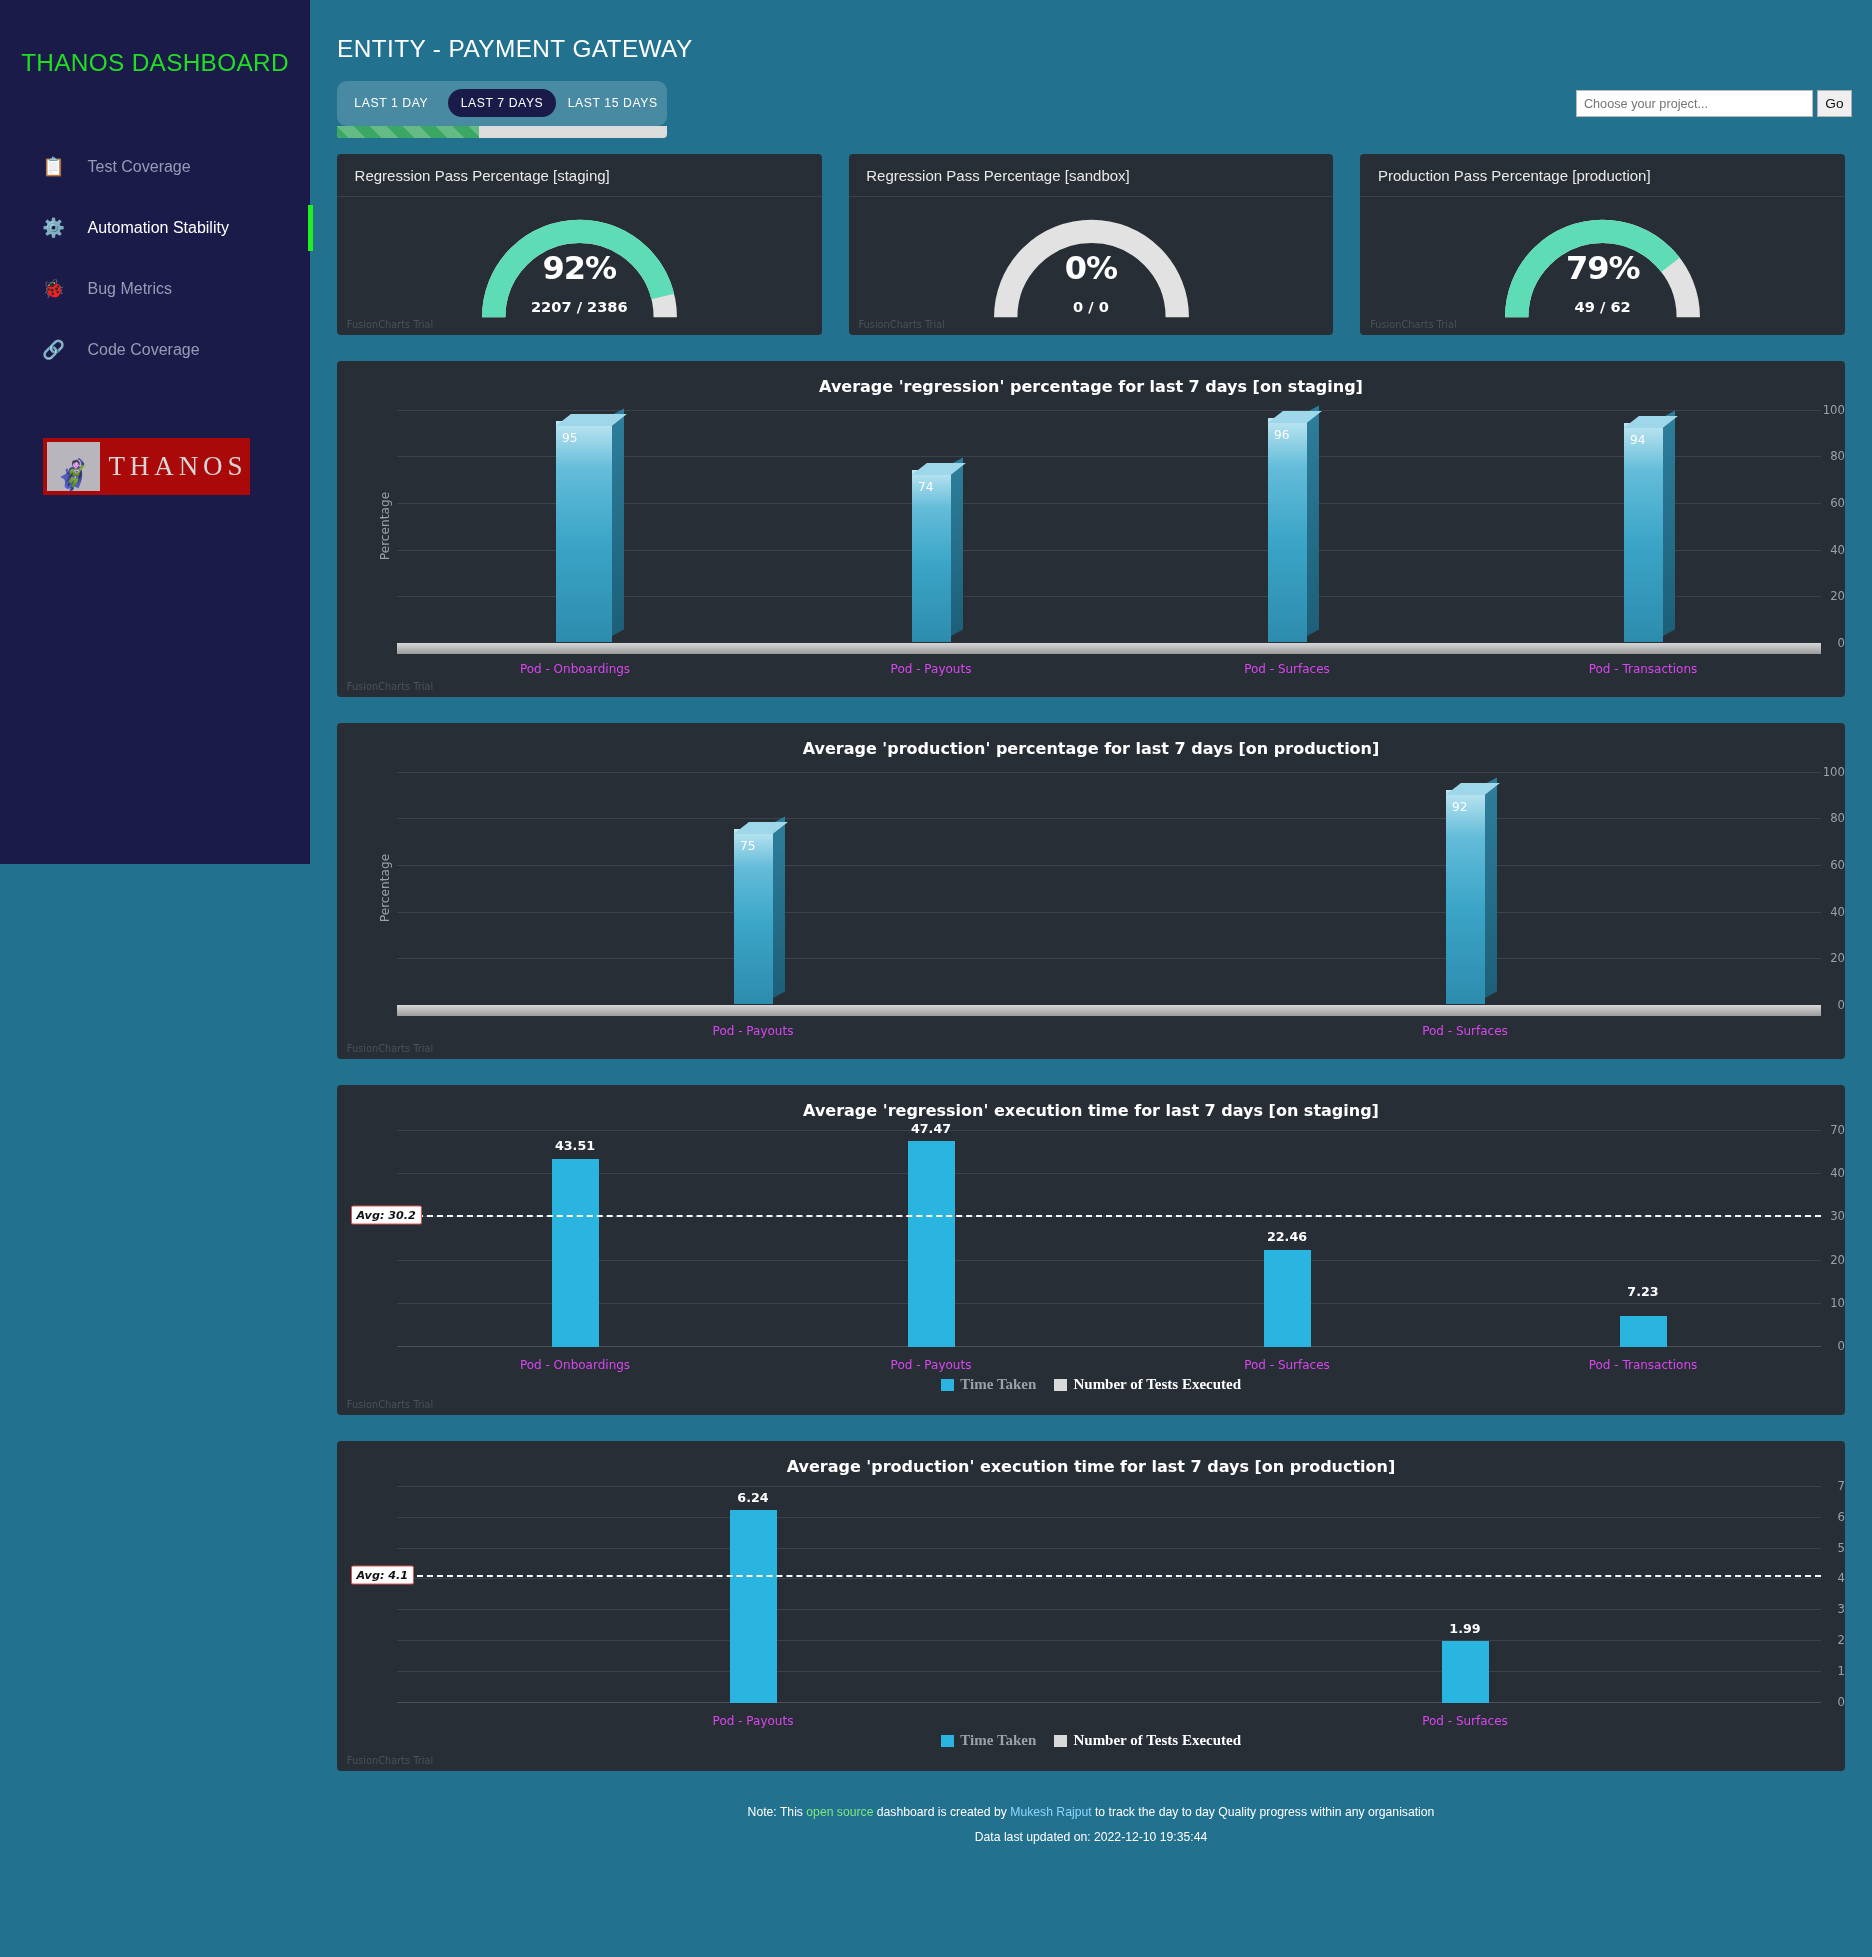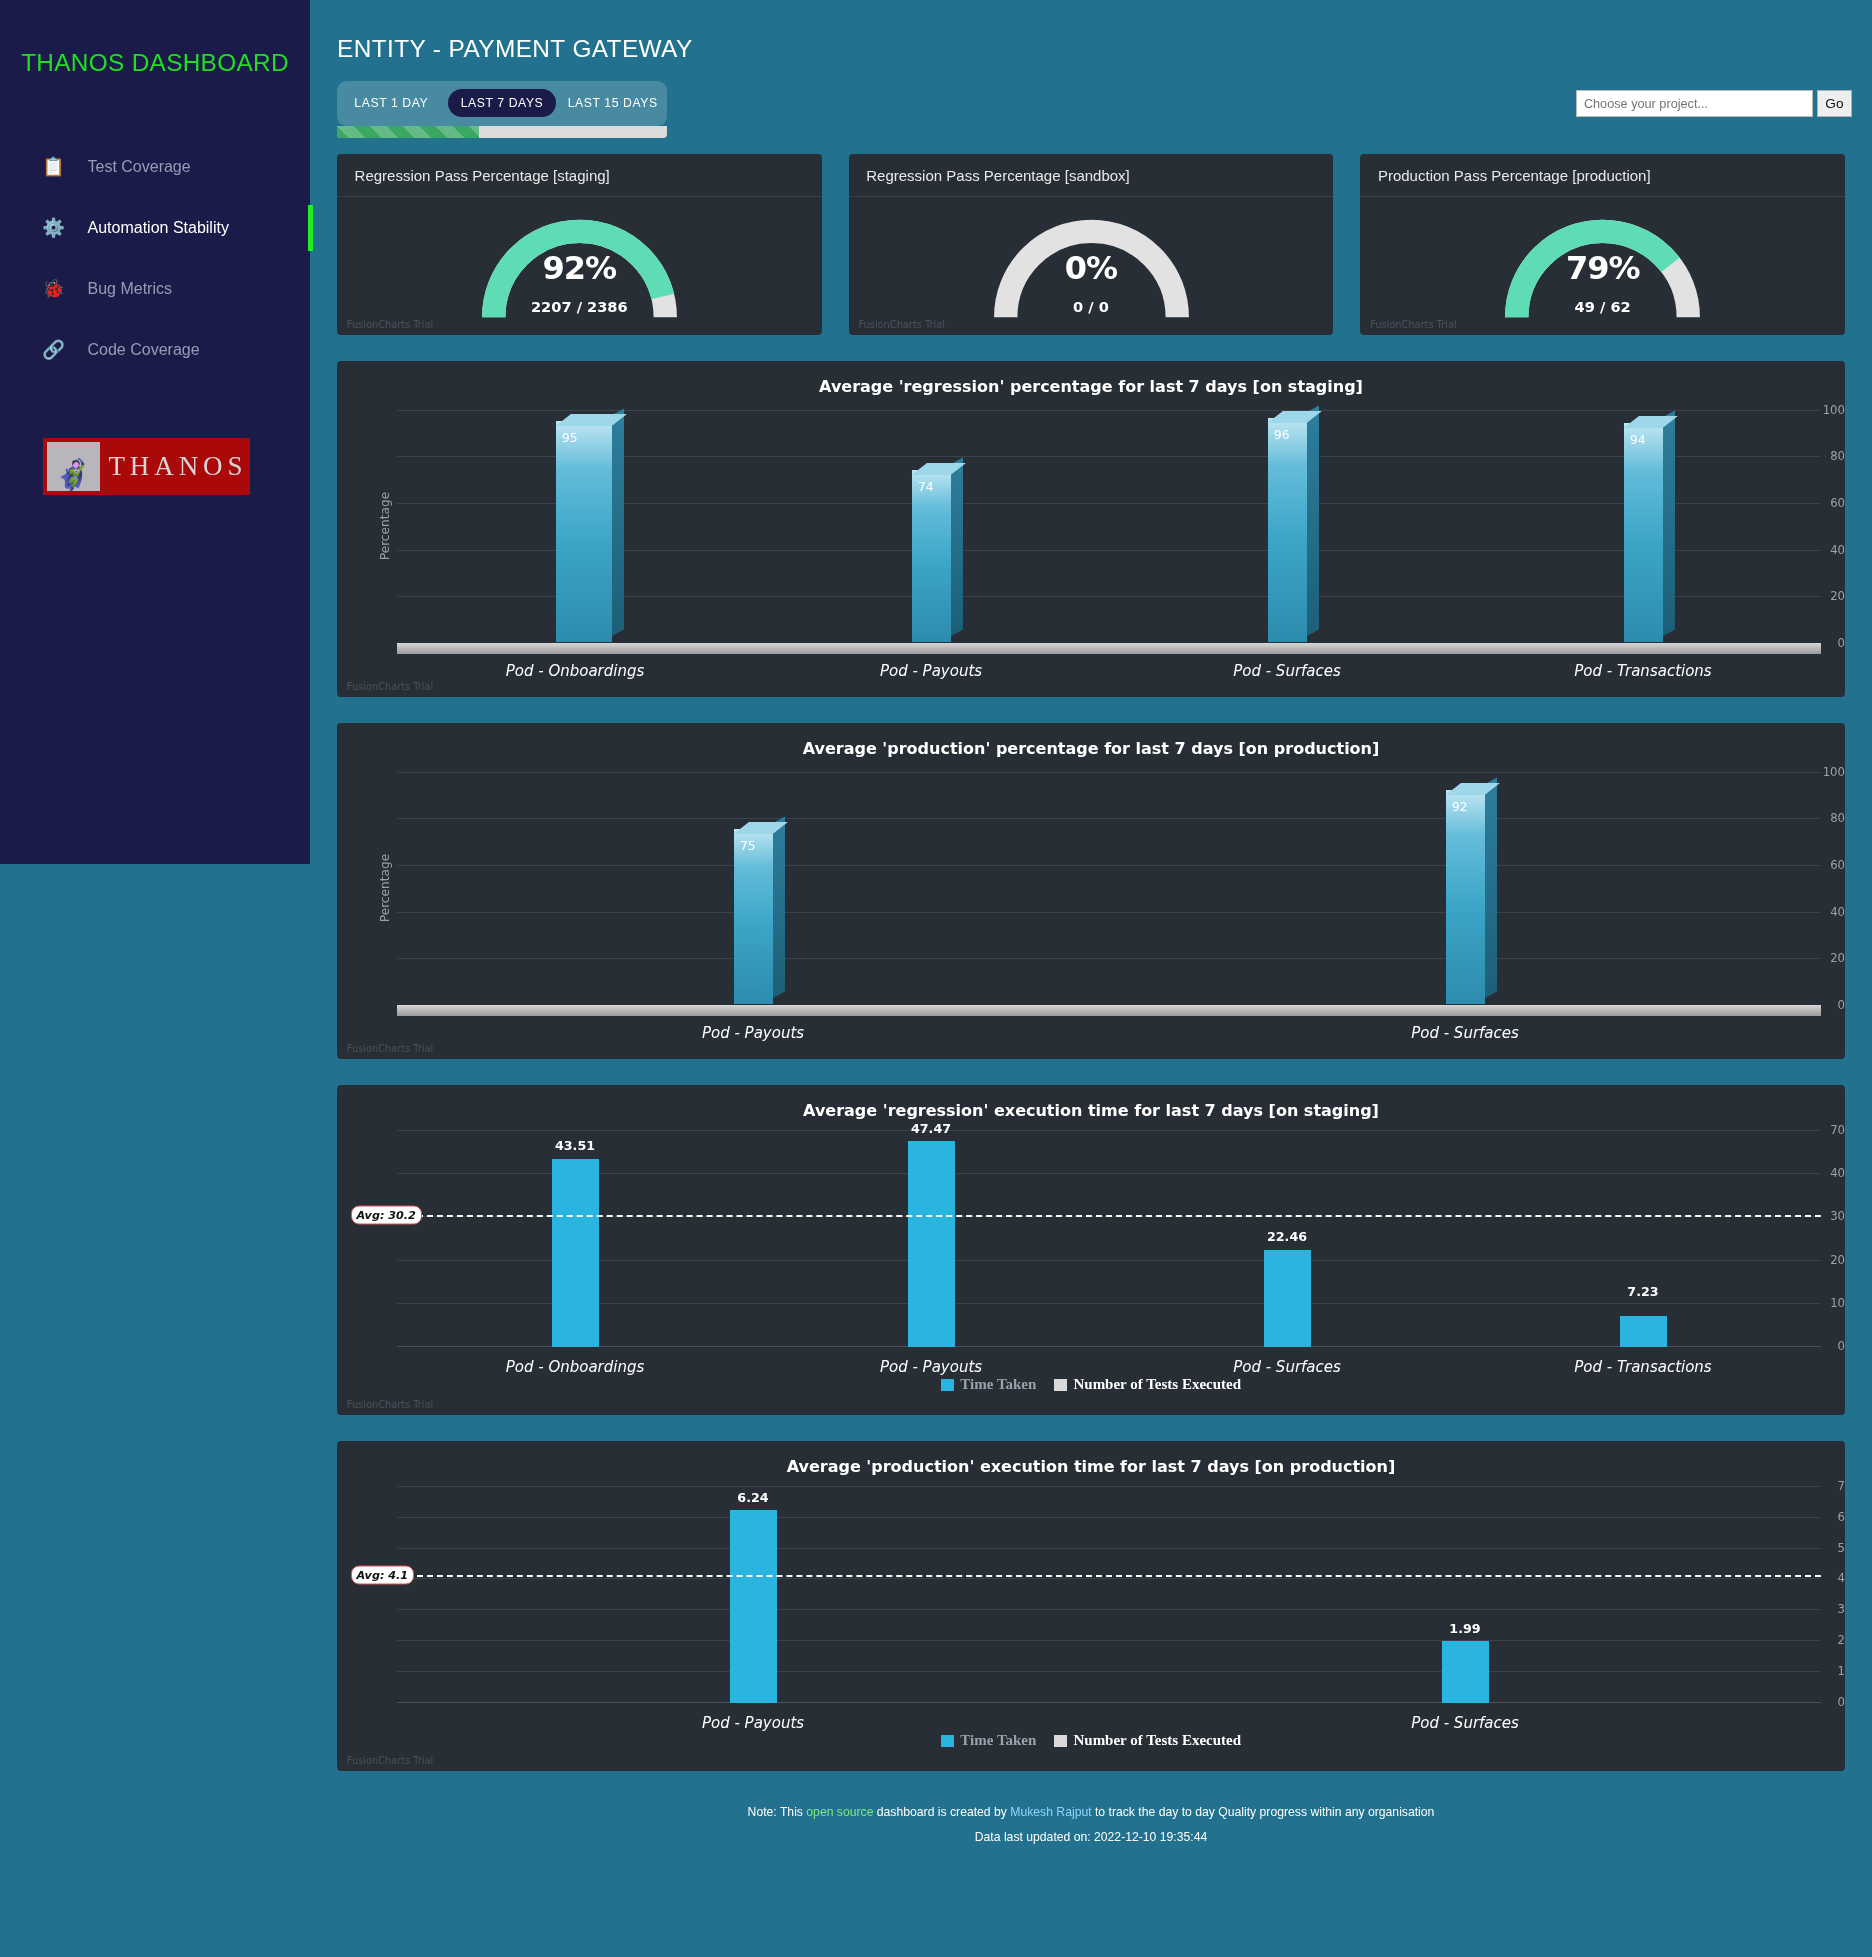--- a/index.html
+++ b/index.html
@@ -190,23 +190,22 @@
     white-space: nowrap;
   }
   .ytick {
     position: absolute; right: 0; transform: translateY(-50%);
     color: #9aa1aa; font-size: 11.7px; text-align: right;
     font-family: "DejaVu Sans", sans-serif;
   }
   .gridline { position: absolute; height: 1px; background: #3b424b; }
   .xcat {
     position: absolute; transform: translateX(-50%);
-    color: #ffffff; font-size: 15px; white-space: nowrap;
-    font-family: "DejaVu Sans", sans-serif;
-    font-style: italic;
+    color: #d946ef; font-size: 12px; white-space: nowrap;
+    font-family: "DejaVu Sans", sans-serif;
   }
 
   
   .bar3d { position: absolute; bottom: 0; }
   .bar3d .face {
     position: absolute; left: 0; bottom: 0; width: 100%; height: 100%;
     background: linear-gradient(to bottom, #bfe6f2 0%, #63bcd9 22%, #3ba5c7 55%, #2d8cae 100%);
   }
   .bar3d .side {
     position: absolute; right: -11.7px; bottom: 5.9px; width: 11.7px; height: 100%;
@@ -235,21 +234,21 @@
     font-family: "DejaVu Sans", sans-serif; white-space: nowrap;
   }
   .avgline {
     position: absolute; height: 0;
     border-top: 2px dashed #ffffff;
   }
   .avgtag {
     position: absolute; transform: translateY(-50%);
     background: #ffffff; border: 1px solid #e15050;
     color: #111; font-size: 11.2px; font-weight: bold; font-style: italic;
-    padding: 2px 4.9px; border-radius: 8px; white-space: nowrap;
+    padding: 2px 4.9px; border-radius: 2px; white-space: nowrap;
     font-family: "DejaVu Sans", sans-serif;
   }
   .legend {
     position: absolute; bottom: 21.5px; left: 0; right: 0;
     display: flex; justify-content: center; gap: 17.6px; align-items: center;
   }
   .legend-item { display: flex; align-items: center; gap: 6.8px; }
   .legend-swatch { width: 12.7px; height: 12.7px; display: inline-block; }
   .legend-label {
     font-size: 15px; font-weight: bold;

